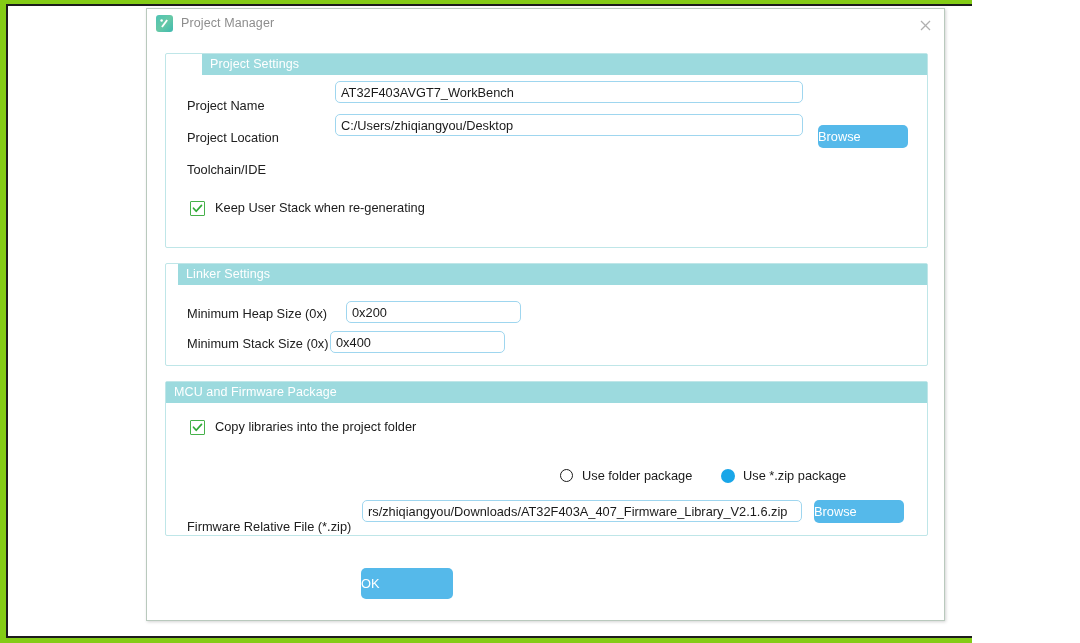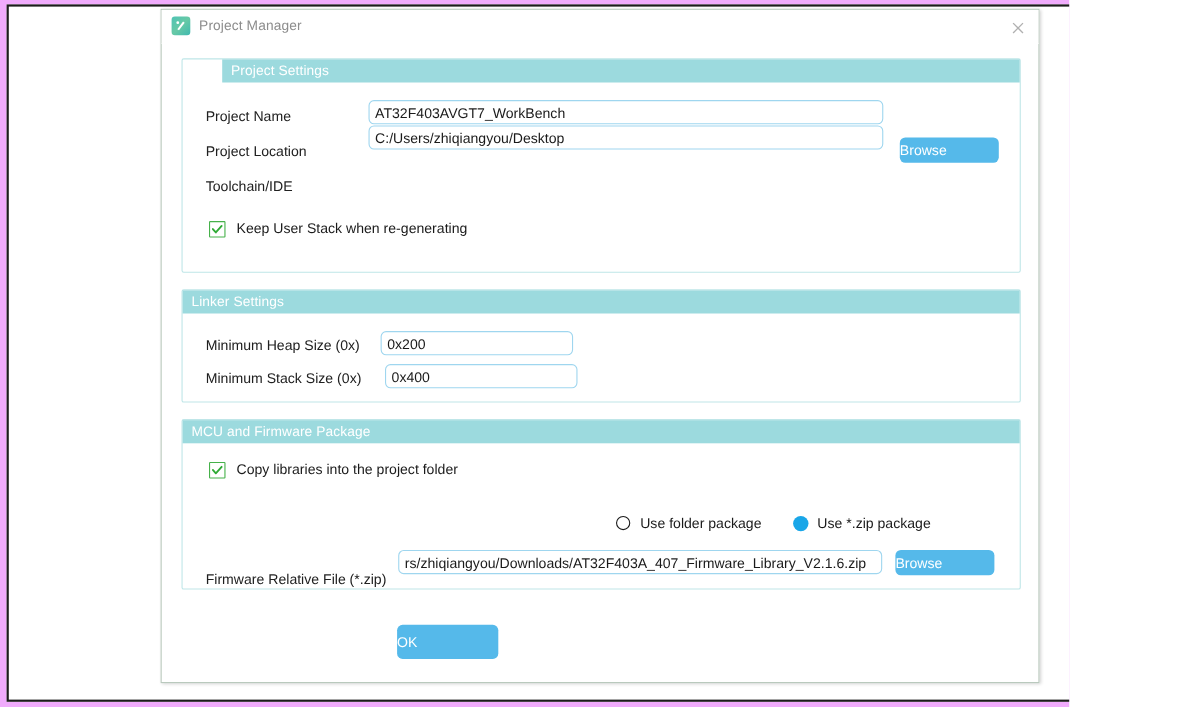--- a/index.html
+++ b/index.html
@@ -7,21 +7,21 @@
     margin: 0; padding: 0;
     width: 1080px; height: 643px;
     background: #ffffff;
     font-family: "Liberation Sans", sans-serif;
   }
 
   
   #page {
     position: relative;
     width: 972px; height: 643px;
-    background: #f0abfc;
+    background: #84cc16;
     overflow: hidden;
   }
   #page-border {
     position: absolute;
     left: 6px; top: 4px;
     width: 1068px; height: 634px;
     border: 2px solid #1c1c1c;
     background: #ffffff;
   }
 
@@ -77,21 +77,21 @@
     height: 21px;
     background: #9cdade;
     color: #ffffff;
     font-size: 12.5px;
     line-height: 21px;
     padding-left: 8px;
     letter-spacing: 0.1px;
   }
 
   #grp-project   { left: 18px; top: 44px;  width: 763px; height: 195px; padding-left: 36px; }
-  #grp-linker    { left: 18px; top: 254px; width: 763px; height: 103px; }
+  #grp-linker    { left: 18px; top: 254px; width: 763px; height: 103px; padding-left: 12px; }
   #grp-mcu       { left: 18px; top: 372px; width: 763px; height: 155px; }
 
   
   .lbl {
     position: absolute;
     font-size: 12.8px;
     color: #202020;
     white-space: nowrap;
   }
 
@@ -208,21 +208,21 @@
           <line x1="1" y1="1" x2="10" y2="10" stroke="#b0b0b0" stroke-width="1.2"></line>
           <line x1="10" y1="1" x2="1" y2="10" stroke="#b0b0b0" stroke-width="1.2"></line>
         </svg>
       </div>
     </div>
 
     <div class="group" id="grp-project">
       <div class="group-header">Project Settings</div>
 
       <div class="lbl" style="left:21px; top:44px;">Project Name</div>
-      <input class="tinput" style="left: 169px; top: 37px; width: 468px;" value="AT32F403AVGT7_WorkBench">
+      <input class="tinput" style="left: 169px; top: 27px; width: 468px;" value="AT32F403AVGT7_WorkBench">
 
       <div class="lbl" style="left:21px; top:76px;">Project Location</div>
       <input class="tinput" style="left: 169px; top: 60px; width: 468px;" value="C:/Users/zhiqiangyou/Desktop">
       <div class="btn" style="left:652px; top:71px; width:90px; height:23px; line-height:23px;">Browse</div>
 
       <div class="lbl" style="left:21px; top:108px;">Toolchain/IDE</div>
 
       <div class="cbox-row" style="left:24px; top:147px;">
         <div class="cbox">
           <svg width="13" height="13" viewBox="0 0 13 13">
@@ -233,21 +233,21 @@
       </div>
     </div>
 
     <div class="group" id="grp-linker">
       <div class="group-header">Linker Settings</div>
 
       <div class="lbl" style="left:21px; top:42px;">Minimum Heap Size (0x)</div>
       <input class="tinput" style="left: 180px; top: 37px; width: 175px;" value="0x200">
 
       <div class="lbl" style="left:21px; top:72px;">Minimum Stack Size (0x)</div>
-      <input class="tinput" style="left: 184px; top: 67px; width: 175px;" value="0x400">
+      <input class="tinput" style="left: 164px; top: 67px; width: 175px;" value="0x400">
     </div>
 
     <div class="group" id="grp-mcu">
       <div class="group-header">MCU and Firmware Package</div>
 
       <div class="cbox-row" style="left:24px; top:38px;">
         <div class="cbox">
           <svg width="13" height="13" viewBox="0 0 13 13">
             <path d="M2.5 6.2 L5.2 9.3 L10.5 3.4" fill="none" stroke="#2faa35" stroke-width="1.7" stroke-linecap="round" stroke-linejoin="round"></path>
           </svg>

